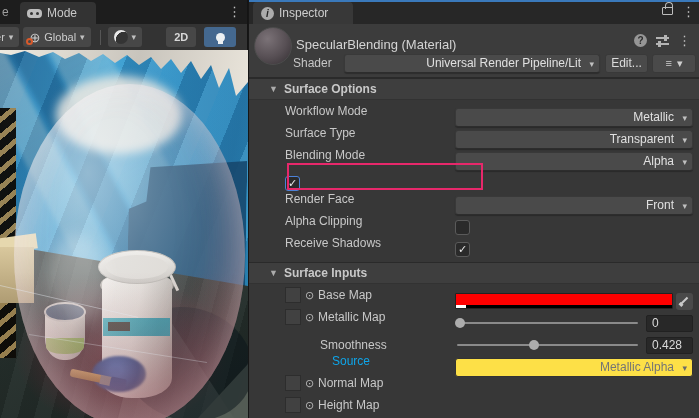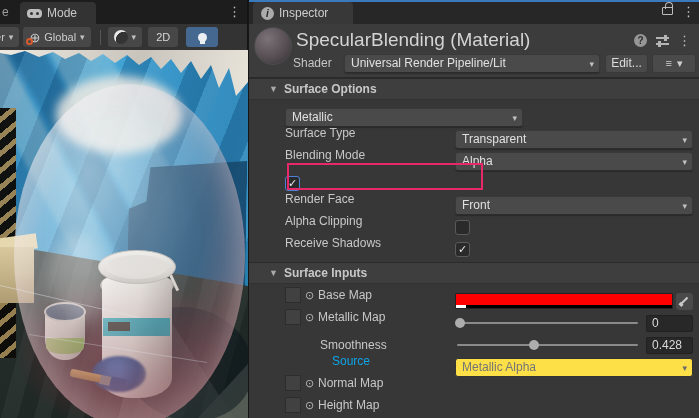--- a/index.html
+++ b/index.html
@@ -22,21 +22,21 @@
     display:flex; align-items:center; padding:0 6px; gap:4px; white-space:nowrap; }
   .tbtn .arr { font-size:9px; color:#c0c0c0; }
   .pivot-btn { margin-left:-16px; }
   .global-btn { margin-left:4px; position:relative; }
   .globe-glyph { font-size:13px; color:#cfcfcf; position:relative; }
   .globe-ring { position:absolute; left:3px; top:11px; width:7px; height:7px; border:2px solid #d95a2b; border-radius:50%; }
   .tsep { width:1px; height:15px; background:#565656; margin:0 7px 0 9px; }
   .shade-btn { }
   .shade-ball { width:14px; height:14px; border-radius:50%;
     background:radial-gradient(circle at 68% 68%, #343434 55%, #e9e9e9 58%); }
-  .btn-2d { margin-left:6px; padding:0 8px; font-weight:normal; color:#d8d8d8;align-items:center; }
+  .btn-2d { margin-left:24px; padding:0 8px; font-weight:bold; color:#d8d8d8;align-items:center; }
   .bulb-btn { margin-left:8px; width:32px; justify-content:center; background:#44688f; }
   .bulb { width:9px; height:9px; background:#ecf0f2; border-radius:50%; position:relative; }
   .bulb::after { content:""; position:absolute; left:2px; top:8px; width:5px; height:3px; background:#ecf0f2; }
 
   
   .scene { position:absolute; left:0; top:50px; width:248px; height:368px; overflow:hidden; background:#2d86b8; }
   .wall { position:absolute; inset:0;
     background:linear-gradient(102deg,#2a7cae 0%, #3b9fd2 34%, #2e8cc0 58%, #2a83b6 78%, #33a0cf 100%); }
   .wall-stripes { position:absolute; inset:0; opacity:.75;
     background:repeating-linear-gradient(112deg, rgba(12,52,92,0.28) 0 24px, rgba(255,255,255,0.10) 24px 38px, rgba(130,205,240,0.16) 38px 60px); }
@@ -118,35 +118,35 @@
   .info-ic { width:13px; height:13px; border-radius:50%; background:#ababab; color:#262626;
     font-size:10px; font-weight:bold; font-style:italic; display:flex; align-items:center; justify-content:center; }
   .lock { position:absolute; right:26px; top:7px; width:11px; height:8px; border:1px solid #bdbdbd; border-radius:1px; }
   .lock::before { content:""; position:absolute; right:-1px; top:-6px; width:6px; height:6px;
     border:1px solid #bdbdbd; border-bottom:none; border-radius:4px 4px 0 0; }
   .i-kebab { position:absolute; right:4px; top:4px; color:#c4c4c4; font-size:13px; }
 
   .i-header { position:relative; height:54px; background:#3c3c3c; border-bottom:1px solid #2a2a2a; }
   .thumb { position:absolute; left:5px; top:3px; width:38px; height:38px; border-radius:50%;
     background:radial-gradient(circle at 35% 30%, #7b7277, #574f54 55%, #3d373b 88%); border:1px solid #4c4c4c; }
-  .i-title { position:absolute; left:47px; top:5px; color:#d4d4d4; font-size:19px; }
+  .i-title { position:absolute; left:47px; top:13px; color:#d4d4d4; font-size:13px; }
   .hdr-icons { position:absolute; right:8px; top:9px; display:flex; align-items:center; gap:9px; }
   .help-ic { width:13px; height:13px; border-radius:50%; background:#969696; color:#2c2c2c;
     font-size:10px; font-weight:bold; display:flex; align-items:center; justify-content:center; }
   .preset-ic { width:13px; height:12px; position:relative; }
   .preset-ic::before { content:""; position:absolute; left:0; right:0; top:2px; height:2px; background:#b4b4b4;
     box-shadow:0 6px 0 #b4b4b4; }
   .preset-ic::after { content:""; position:absolute; top:0; left:8px; width:3px; height:6px; background:#b4b4b4;
     box-shadow:-6px 6px 0 #b4b4b4; }
   .hdr-kebab { color:#c0c0c0; font-size:13px; }
   .shader-row { position:absolute; left:44px; top:29px; height:20px; display:flex; align-items:center; }
   .shader-lbl { width:51px; color:#c6c6c6; font-size:12px; }
   .dd { position:relative; height:19px; background:#4a4a4a; border:1px solid #393939; border-bottom-color:#2d2d2d;
     border-radius:3px; display:flex; align-items:center; padding:0 18px 0 6px;
-    color:#e0e0e0; font-size:12px; box-shadow:0 1px 1px rgba(0,0,0,0.25); white-space:nowrap; overflow:hidden; }
+    color:#e0e0e0; font-size:12px; box-shadow:0 1px 1px rgba(0,0,0,0.25); white-space:nowrap; overflow:hidden;justify-content:flex-end; }
   .dd .dd-arr { position:absolute; right:5px; top:4px; font-size:9px; color:#c0c0c0; }
   .shader-dd { width:256px; }
   .edit-btn { margin-left:5px; width:43px; height:19px; background:#4a4a4a; border:1px solid #393939;
     border-radius:3px; color:#dcdcdc; font-size:12px; display:flex; align-items:center; justify-content:center; }
   .preset-btn { margin-left:4px; width:44px; height:19px; background:#4a4a4a; border:1px solid #393939;
     border-radius:3px; color:#cfcfcf; font-size:11px; display:flex; align-items:center; justify-content:center; gap:5px; }
 
   .section-head { height:22px; background:#3e3e3e; border-top:1px solid #2a2a2a; border-bottom:1px solid #323232;
     display:flex; align-items:center; gap:6px; padding-left:20px;
     color:#c8c8c8; font-size:12px; font-weight:bold; }
@@ -298,20 +298,21 @@
       </div>
     </div>
   </div>
 
   <div class="section-head">
     <span class="fold-arr">▼</span>
     <span>Surface Options</span>
   </div>
 
   <div class="irow">
+    <span class="lbl">Workflow Mode</span>
     <div class="ctrl">
         <div class="dd">
       <span>Metallic</span>
       <span class="dd-arr">▾</span>
     </div>
       </div>
   </div>
   <div class="irow">
     <span class="lbl">Surface Type</span>
     <div class="ctrl">

